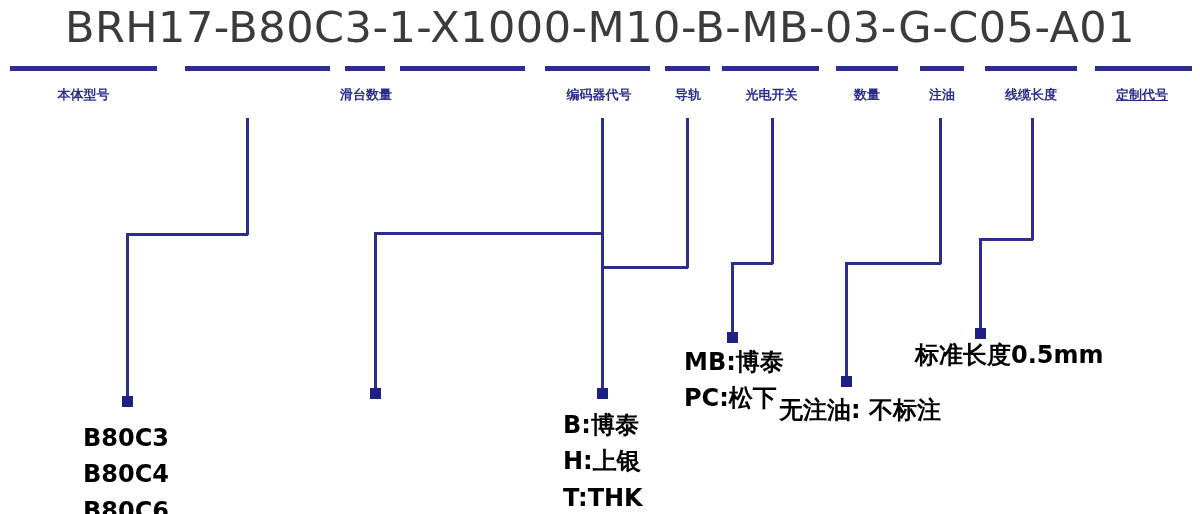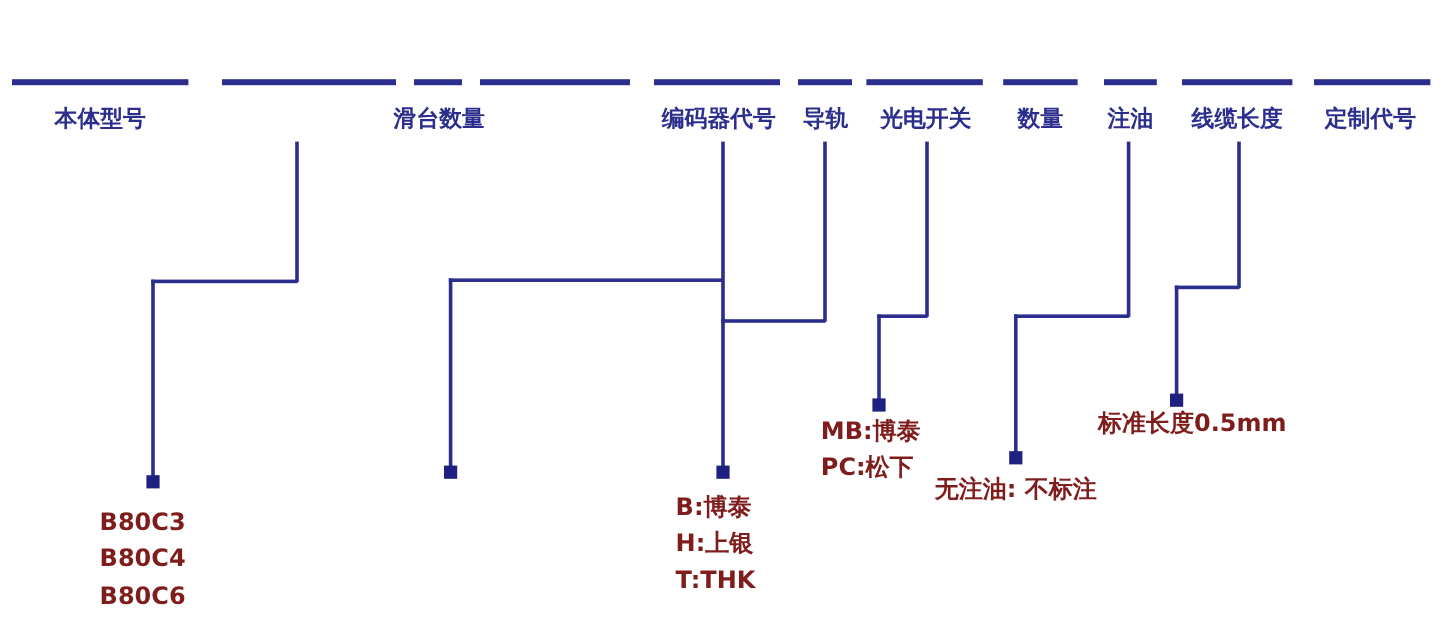--- a/index.html
+++ b/index.html
@@ -37,21 +37,21 @@
     position: absolute;
     height: 5px;
     background: #2b2e8c;
     top: 66px;
   }
   
   .seg-label {
     position: absolute;
     top: 86px;
     text-align: center;
-    font-size: 19px;
+    font-size: 13px;
     font-weight: bold;
     color: #2b2e8c;
     white-space: nowrap;
     font-family: "DejaVu Sans", "Liberation Sans", sans-serif;
   }
   
   .lead-v {
     position: absolute;
     width: 3px;
     background: #2b2e8c;
@@ -63,35 +63,36 @@
   }
   .lead-dot {
     position: absolute;
     width: 11px;
     height: 11px;
     background: #1e2180;
   }
   
   .opt-block {
     position: absolute;
-    font-size: 20px;
+    font-size: 24px;
     font-weight: bold;
-    color: #7f1d1d;
+    color: #000000;
     white-space: nowrap;
     font-family: "DejaVu Sans", "Liberation Sans", sans-serif;
     line-height: 1.52;
   }
   .opt-block .opt-line { display: block; }
   .opt-block.left { text-align: left; }
 </style>
 </head>
 <body>
 
 <div id="stage">
 
+  <div id="model-title">BRH17-B80C3-1-X1000-M10-B-MB-03-G-C05-A01</div>
 
   <div class="seg-bar" style="left:10px;  width:147px;"></div>
   <div class="seg-bar" style="left:185px; width:145px;"></div>
   <div class="seg-bar" style="left:345px; width:40px;"></div>
   <div class="seg-bar" style="left:400px; width:125px;"></div>
   <div class="seg-bar" style="left:545px; width:105px;"></div>
   <div class="seg-bar" style="left:665px; width:45px;"></div>
   <div class="seg-bar" style="left:722px; width:97px;"></div>
   <div class="seg-bar" style="left:836px; width:62px;"></div>
   <div class="seg-bar" style="left:920px; width:44px;"></div>
@@ -99,21 +100,21 @@
   <div class="seg-bar" style="left:1095px;width:97px;"></div>
 
   <div class="seg-label" style="left:10px;  width:147px;"><span>本体型号</span></div>
   <div class="seg-label" style="left:315px; width:102px;"><span>滑台数量</span></div>
   <div class="seg-label" style="left:538px; width:122px;"><span>编码器代号</span></div>
   <div class="seg-label" style="left:662px; width:52px;"><span>导轨</span></div>
   <div class="seg-label" style="left:720px; width:103px;"><span>光电开关</span></div>
   <div class="seg-label" style="left:834px; width:66px;"><span>数量</span></div>
   <div class="seg-label" style="left:916px; width:52px;"><span>注油</span></div>
   <div class="seg-label" style="left:982px; width:98px;"><span>线缆长度</span></div>
-  <div class="seg-label" style="left:1092px;width:100px;"><span>定制代号</span></div>
+  <div class="seg-label" style="left:1092px;width:100px;text-decoration:underline;"><span>定制代号</span></div>
 
   <div class="lead-v" style="left:246px; top:118px; height:117px;"></div>
   <div class="lead-h" style="left:126px; top:233px; width:122px;"></div>
   <div class="lead-v" style="left:126px; top:233px; height:165px;"></div>
   <div class="lead-dot" style="left:122px; top:396px;"></div>
 
   <div class="lead-v" style="left:601px; top:118px; height:150px;"></div>
   <div class="lead-h" style="left:374px; top:232px; width:229px;"></div>
   <div class="lead-v" style="left:374px; top:232px; height:158px;"></div>
   <div class="lead-dot" style="left:370px; top:388px;"></div>

